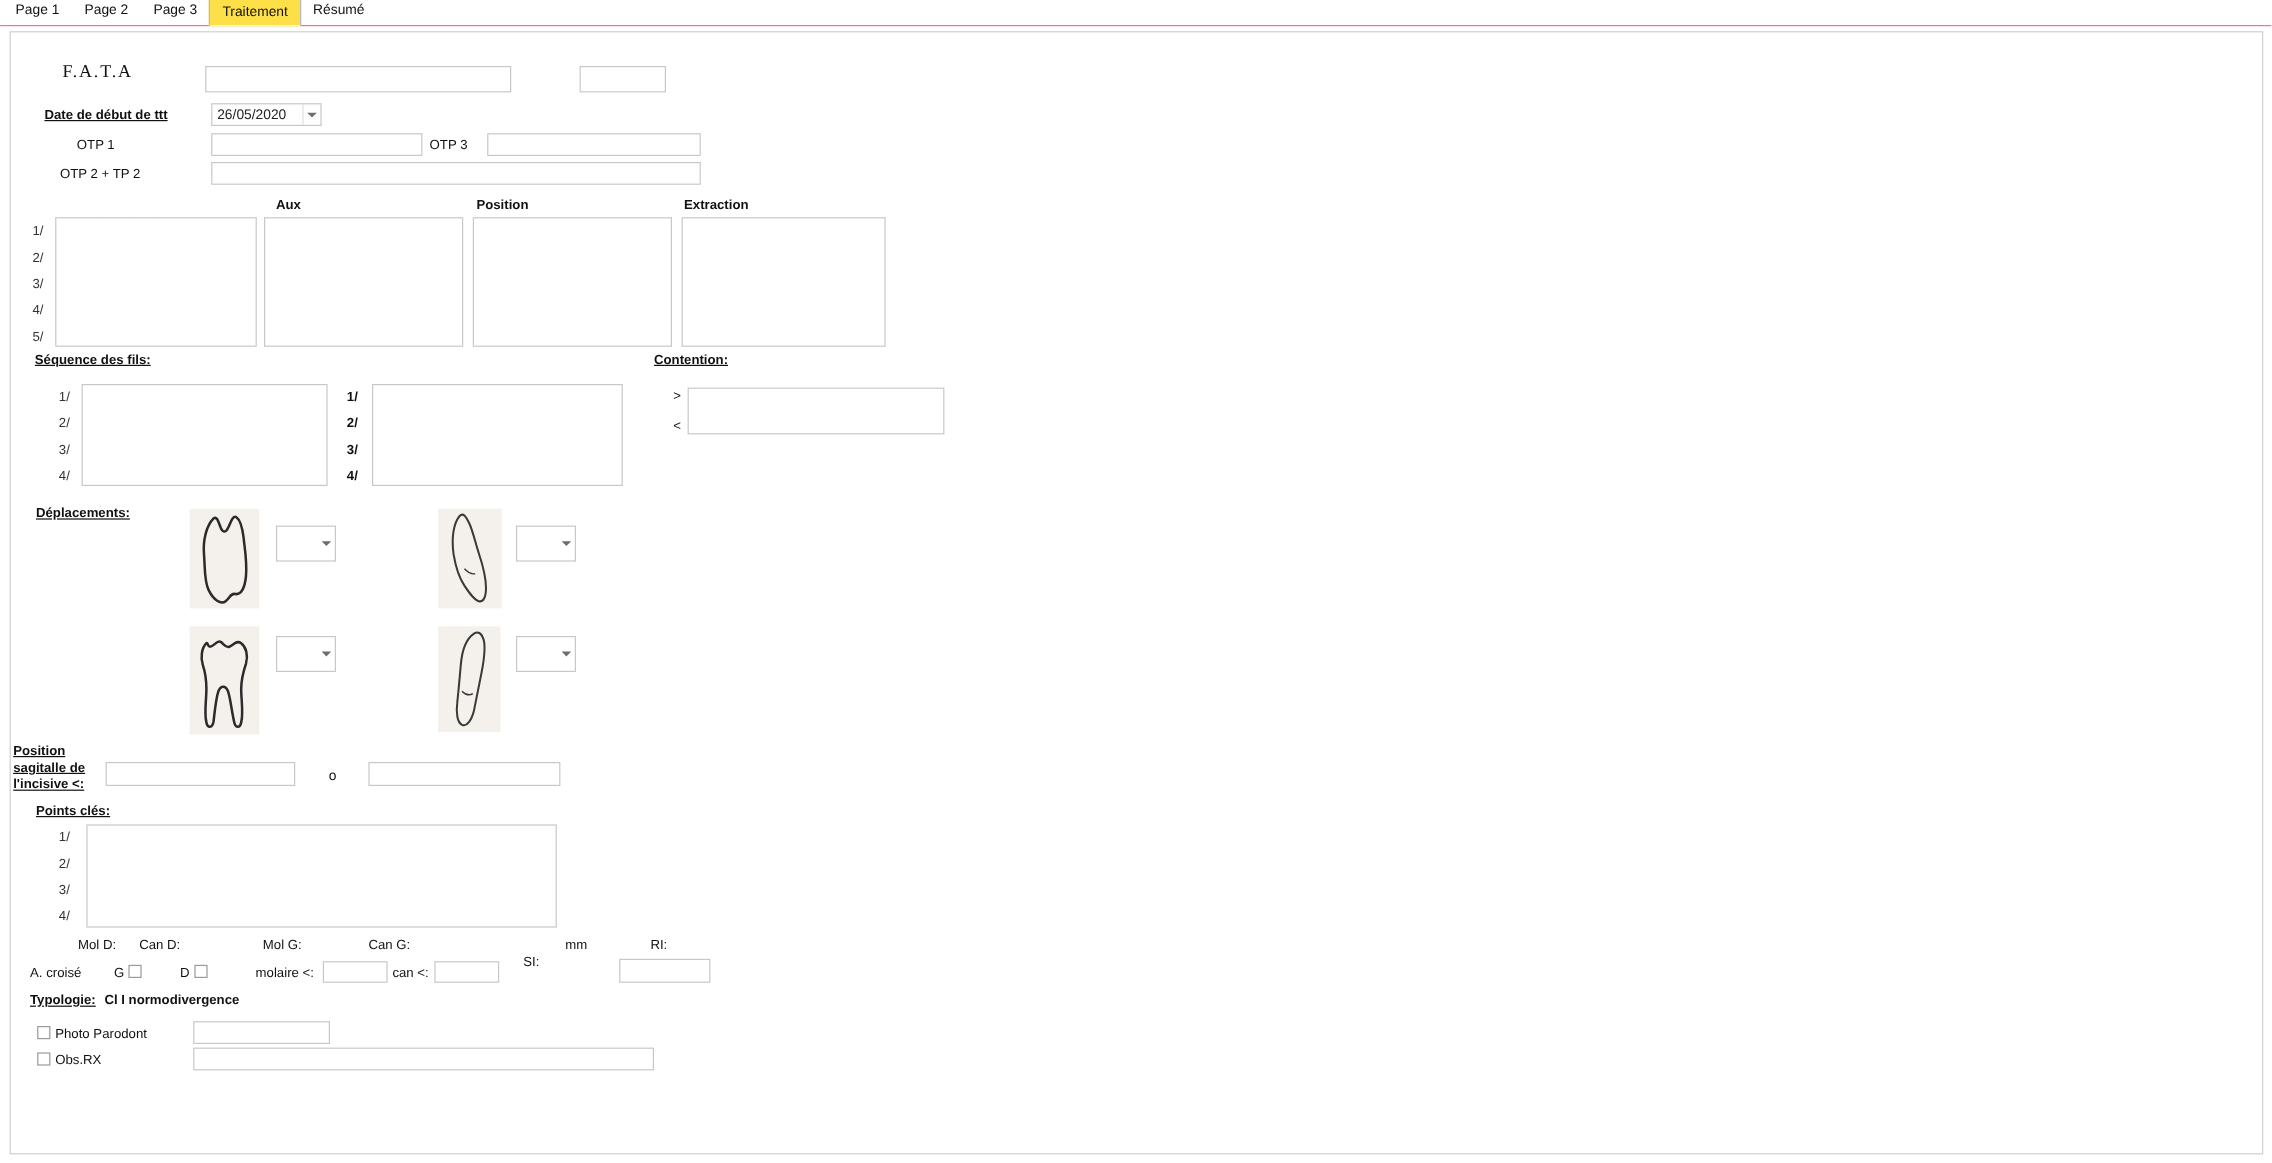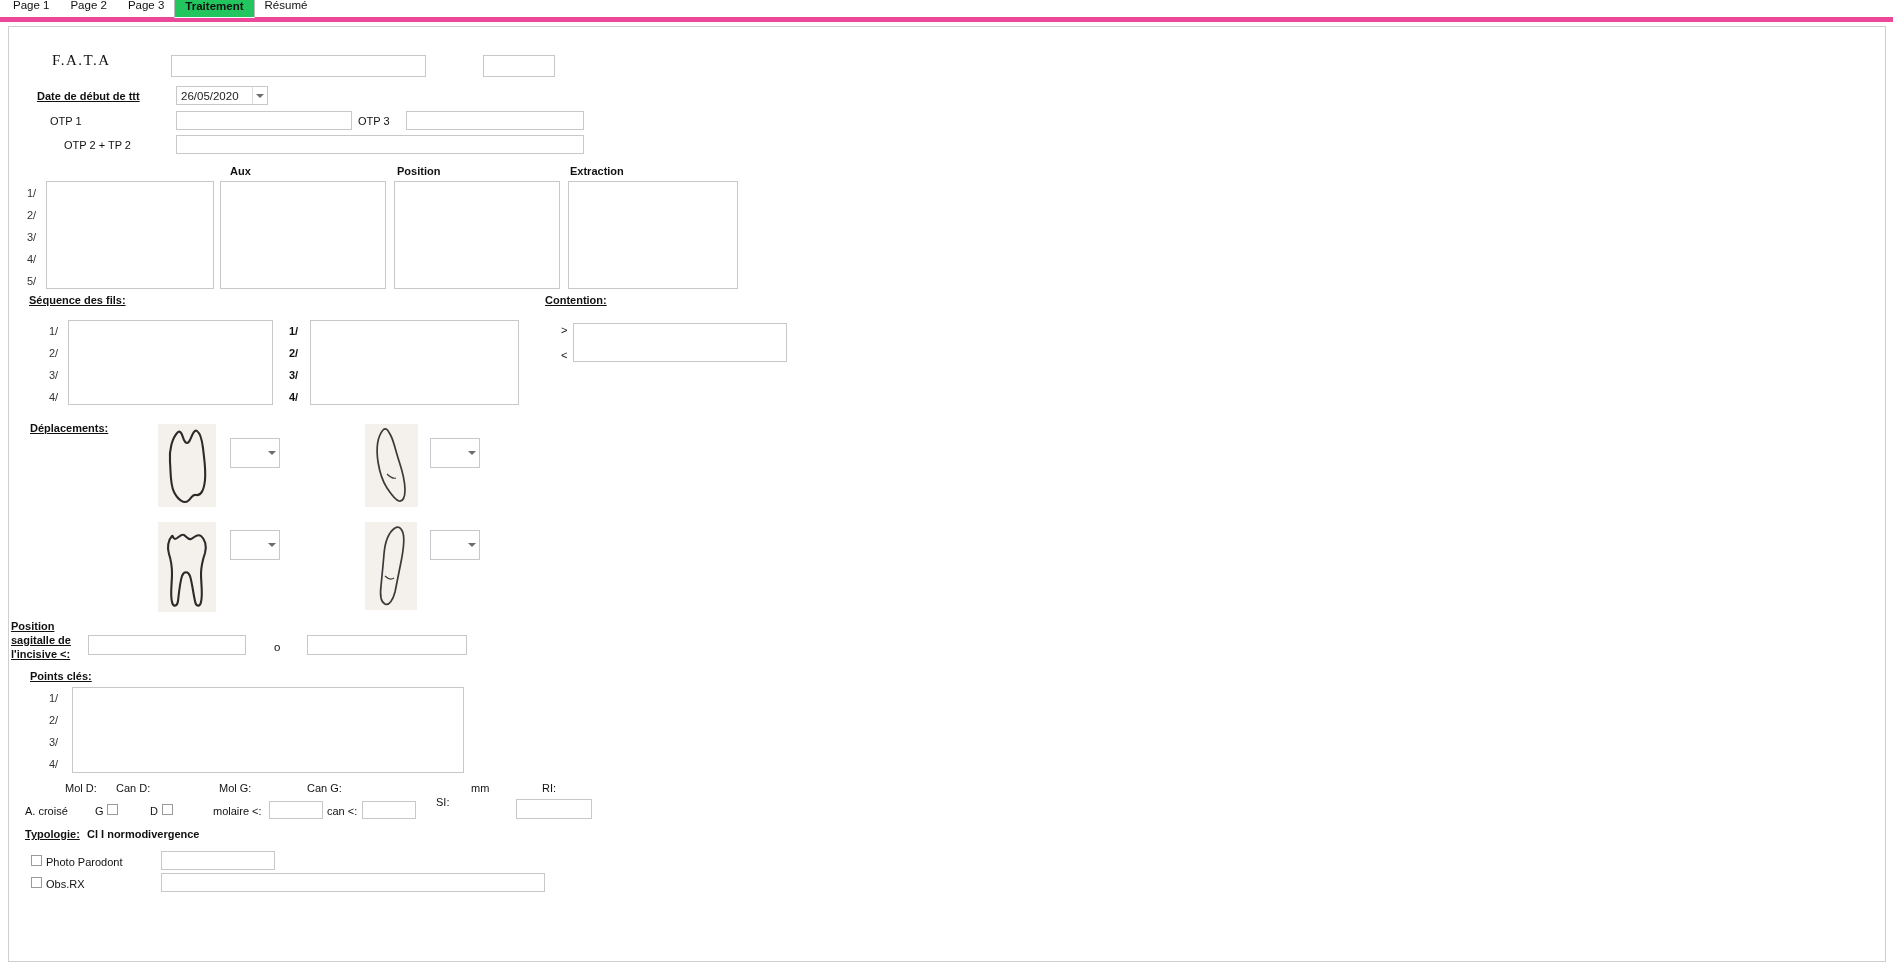--- a/index.html
+++ b/index.html
@@ -9,43 +9,42 @@
     background: #ffffff;
     font-family: "Liberation Sans", sans-serif;
     overflow: hidden;
   }
 
   
   .tabstrip {
     position: relative;
     height: 22px;
     background: #ffffff;
-    border-bottom: 5px solid #ec4899;
+    border-bottom: 1px solid #ec4899;
     display: flex;
     align-items: flex-end;
     padding-left: 2px;
     font-size: 11.5px;
   }
   .tab {
     padding: 3px 10px 4px 10px;
     margin-right: -1px;
     color: #111;
     line-height: 14px;
     border: 1px solid transparent;
     white-space: nowrap;
     cursor: default;
   }
   .tab.active {
     border: 1px solid #b9b9b9;
     border-bottom: 1px solid #ffffff;
-    background: #22c55e;
+    background: #fde047;
     margin-bottom: -1px;
     position: relative;
     z-index: 2;
-    font-weight: bold;
   }
 
   
   .page {
     position: relative;
     width: 1893px;
     height: 947px;
     background: #ffffff;
   }
   .frame {
@@ -159,26 +158,26 @@
   <input class="tbox" style="left: 483px; top: 33px; width: 72px; height: 22px;" value="">
 
   <div class="abs lbl lbl-ul" style="left:37px; top:68px;">Date de début de ttt</div>
   <div class="combo" style="left:176px; top:64px; width:92px; height:19px;">
     <span class="val">26/05/2020</span>
     <span class="arrowbox">
         <span class="caret"></span>
       </span>
   </div>
 
-  <div class="abs lbl" style="left:50px; top:93px;">OTP 1</div>
+  <div class="abs lbl" style="left:64px; top:93px;">OTP 1</div>
   <input class="tbox" style="left: 176px; top: 89px; width: 176px; height: 19px;" value="">
   <div class="abs lbl" style="left:358px; top:93px;">OTP 3</div>
   <input class="tbox" style="left: 406px; top: 89px; width: 178px; height: 19px;" value="">
 
-  <div class="abs lbl" style="left:64px; top:117px;">OTP 2 + TP 2</div>
+  <div class="abs lbl" style="left:50px; top:117px;">OTP 2 + TP 2</div>
   <input class="tbox" style="left: 176px; top: 113px; width: 408px; height: 19px;" value="">
 
   <div class="abs lbl lbl-bold" style="left:26px; top:158px;margin-left:46px;">Chronologie</div>
   <div class="abs lbl lbl-bold" style="left:230px; top:143px;">Aux</div>
   <div class="abs lbl lbl-bold" style="left:397px; top:143px;">Position</div>
   <div class="abs lbl lbl-bold" style="left:570px; top:143px;">Extraction</div>
 
   <div class="abs lbl-num" style="left:27px; top:165px;">1/</div>
   <div class="abs lbl-num" style="left:27px; top:187px;">2/</div>
   <div class="abs lbl-num" style="left:27px; top:209px;">3/</div>

